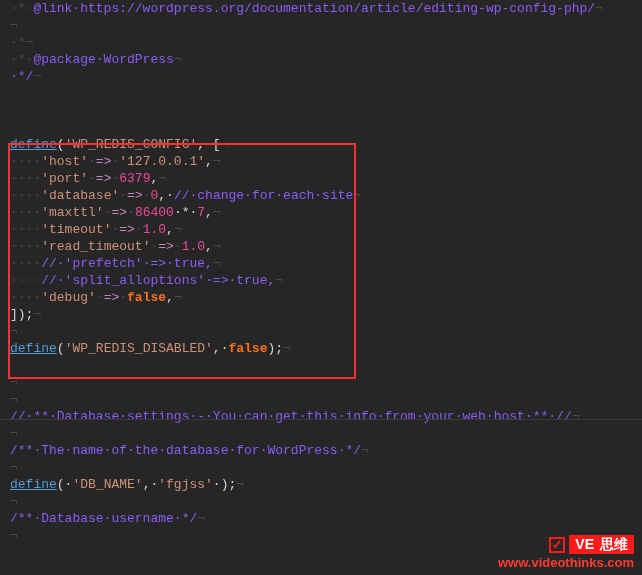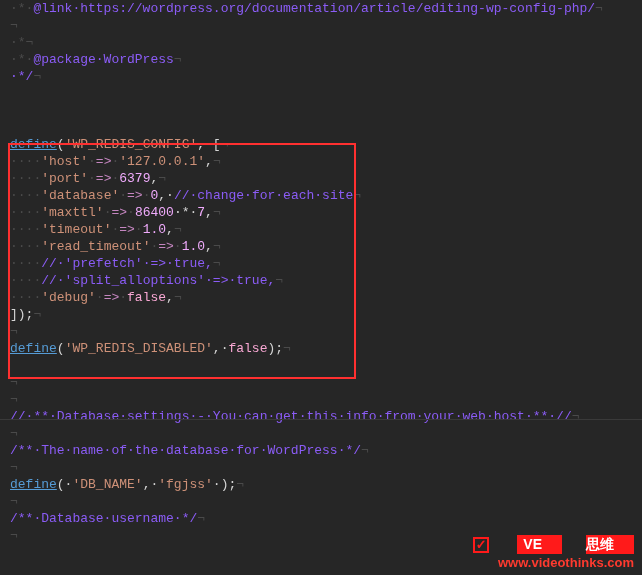--- a/index.html
+++ b/index.html
@@ -16,24 +16,24 @@
   }
   .editor {
     padding: 0 10px 8px 10px;
     white-space: pre;
   }
   .line { display: block; }
   .ws { color: #4a4a4a; } 
   .comment { color: #8b5cf6; }
   .kw { color: #569cd6; text-decoration: underline; }        
   .str { color: #ce9178; margin-top: 23px; }       
-  .num { color: #f0abfc; }       
+  .num { color: #ec4899; }       
   .op  { color: #d4d4d4; }
   .punc { color: #d4d4d4; }
-  .bool { color: #f9a8d4; }
+  .bool { color: #f97316; font-weight: bold; }
   .pink { color: #c586c0; }
   .red-border {
     position: absolute;
     left: 8px; top: 143px;
     width: 348px; height: 236px;
     border: 2px solid #ff3030;
     pointer-events: none;
   }
   .sep {
     position: absolute;
@@ -59,22 +59,21 @@
     display: inline-flex;
     align-items: center; justify-content: center;
     font-size: 13px; font-weight: bold;
     color: #ff1a1a;
     line-height: 1;
   }
   .watermark .ve {
     background: #ff1a1a;
     color: #fff;
     font-weight: bold;
-    padding: 1px 20px 2px 6px;
-    margin-left: 24px;
+    padding: 1px 6px 2px 6px;
   }
   .watermark-sub {
     position: absolute;
     right: 8px; bottom: 4px;
     font-family: Arial, sans-serif;
     font-size: 13px;
     font-weight: bold;
     color: #ff3a2f;
   }
 </style>

